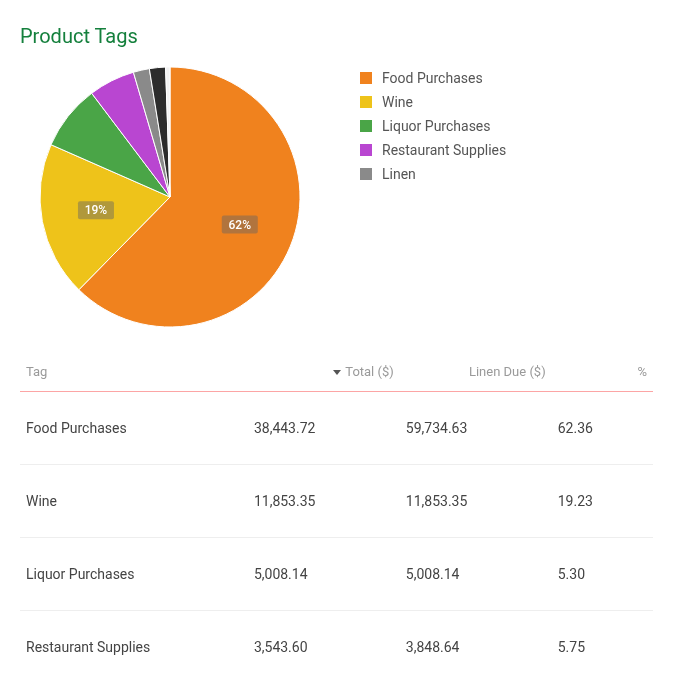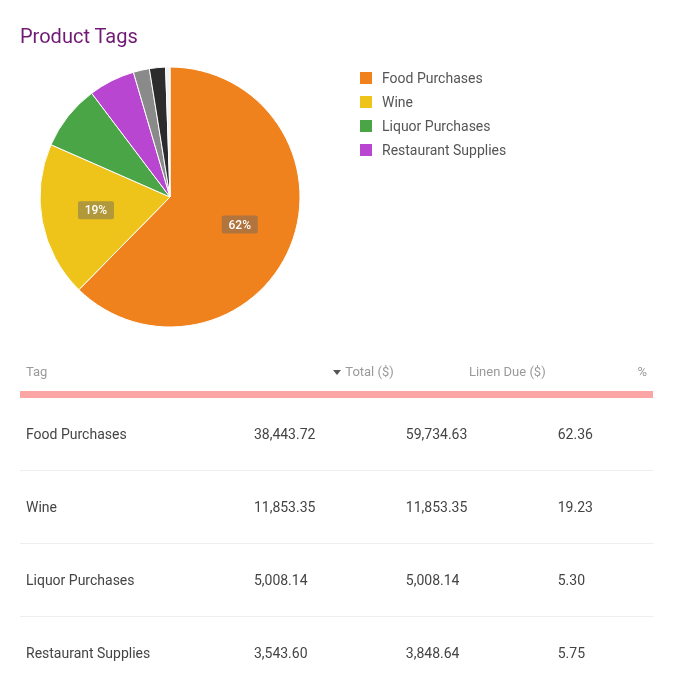--- a/index.html
+++ b/index.html
@@ -6,21 +6,21 @@
   body {
     margin: 0;
     padding: 20px;
     font-family: -apple-system, BlinkMacSystemFont, "Segoe UI", Roboto, Helvetica, Arial, sans-serif;
     background: #fff;
     color: #333;
     width: 673px;
   }
   .title {
     font-size: 20px;
-    color: #701a75;
+    color: #15803d;
     margin: 4px 0 14px 0;
     font-weight: 400;
   }
   .chart-row {
     display: flex;
     align-items: flex-start;
     margin-bottom: 22px;
   }
   .pie-wrap {
     width: 300px;
@@ -59,21 +59,21 @@
     width: 100%;
     border-collapse: collapse;
     font-size: 14px;
   }
   thead th {
     text-align: right;
     font-weight: 400;
     color: #9a9a9a;
     padding: 10px 6px 12px 6px;
     font-size: 13px;
-    border-bottom: 7px solid #fca5a5;
+    border-bottom: 1px solid #fca5a5;
   }
   thead th.tag-col { text-align: left; width: 36%; }
   thead th.total-col { width: 24%; }
   thead th.due-col { width: 24%; }
   thead th.pct-col { width: 16%; }
   .sort-caret {
     display: inline-block;
     margin-right: 4px;
     vertical-align: middle;
     width: 0; height: 0;
@@ -120,20 +120,24 @@
         <span>Wine</span>
       </div>
       <div class="legend-item">
         <span class="swatch" style="background: rgb(74, 165, 71);"></span>
         <span>Liquor Purchases</span>
       </div>
       <div class="legend-item">
         <span class="swatch" style="background: rgb(185, 70, 209);"></span>
         <span>Restaurant Supplies</span>
       </div>
+      <div class="legend-item">
+        <span class="swatch" style="background: rgb(138, 138, 138);"></span>
+        <span>Linen</span>
+      </div>
     </div>
 </div>
 
 <table>
   <thead>
     <tr>
       <th class="tag-col">Tag</th>
       <th class="total-col">
         <span class="sort-caret"></span><span>Total ($)</span>
       </th>

